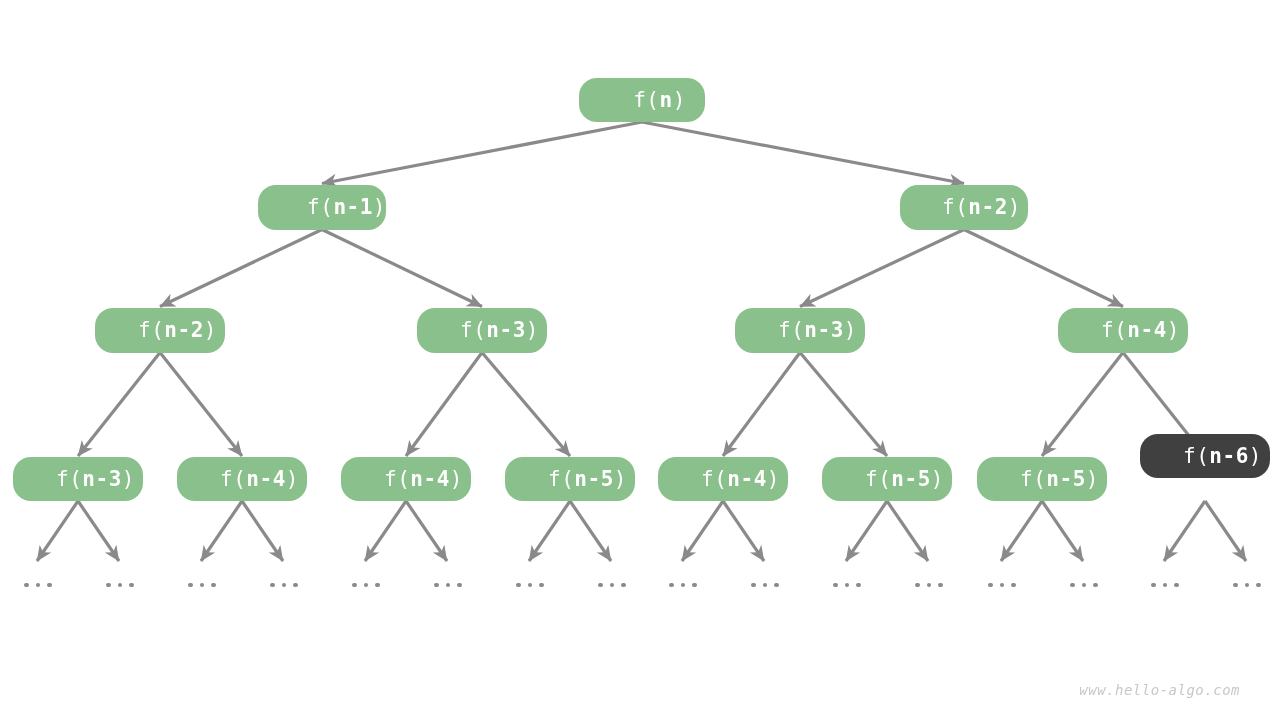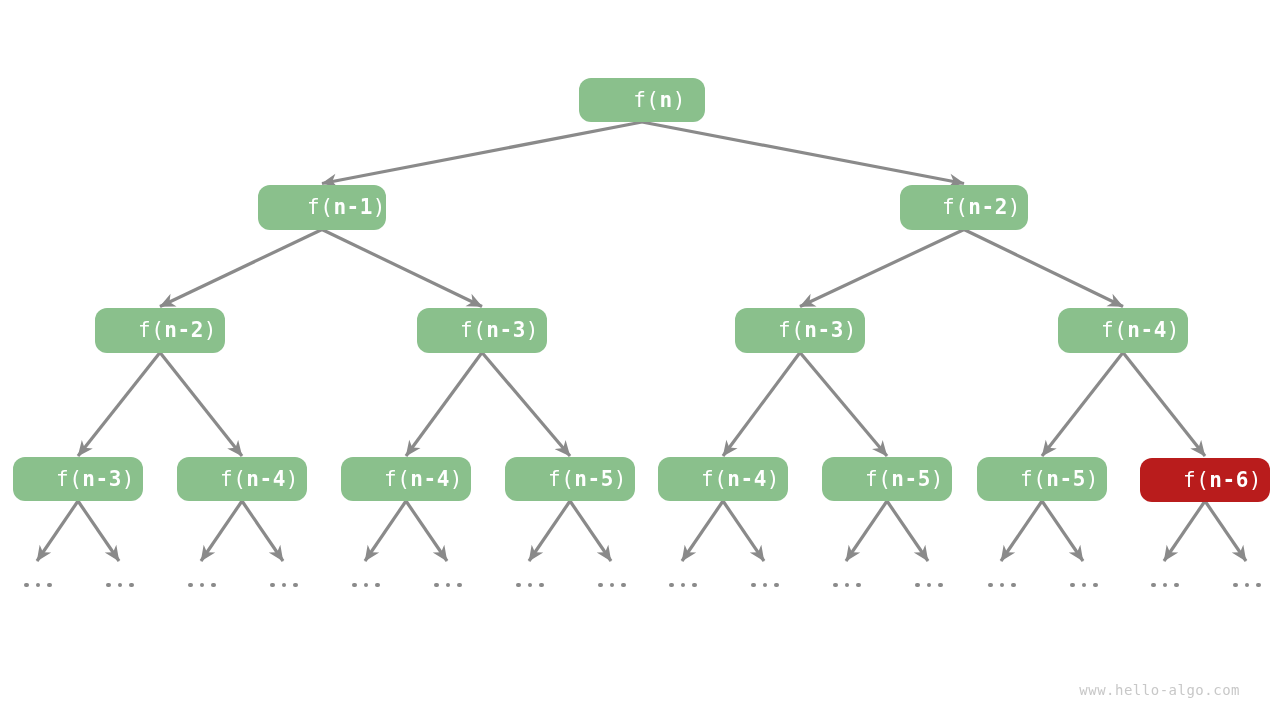--- a/index.html
+++ b/index.html
@@ -20,21 +20,21 @@
     left: 0;
     top: 0;
     width: 1280px;
     height: 720px;
   }
   .node {
     position: absolute;
     display: flex;
     align-items: center;
     justify-content: center;
-    border-radius: 12px;
+    border-radius: 18px;
     color: #ffffff;
     font-size: 21px;
     line-height: 1;
     letter-spacing: 0.5px;
     white-space: nowrap;
     box-sizing: border-box;
     padding-left: 35px;
   }
   .node b { font-weight: bold; }
   .ellipsis {
@@ -138,21 +138,21 @@
       </div>
       <div class="node" style="left: 658px; top: 457px; width: 130px; height: 44px; background: rgb(138, 192, 140); color: rgb(255, 255, 255);">
         <span>f(<b>n-4</b>)</span>
       </div>
       <div class="node" style="left: 822px; top: 457px; width: 130px; height: 44px; background: rgb(138, 192, 140); color: rgb(255, 255, 255);">
         <span>f(<b>n-5</b>)</span>
       </div>
       <div class="node" style="left: 977px; top: 457px; width: 130px; height: 44px; background: rgb(138, 192, 140); color: rgb(255, 255, 255);">
         <span>f(<b>n-5</b>)</span>
       </div>
-      <div class="node" style="left: 1140px; top: 458px; width: 130px; height: 44px; background: #b91c1c; color: rgb(255, 255, 255);">
+      <div class="node" style="left: 1140px; top: 434px; width: 130px; height: 44px; background: #404040; color: rgb(255, 255, 255);">
         <span>f(<b>n-6</b>)</span>
       </div>
       <div class="ellipsis" style="left: 24px; top: 582.5px;">
         <span class="dot" style="background: rgb(138, 138, 138);"></span>
         <span class="dot" style="background: rgb(138, 138, 138);"></span>
         <span class="dot" style="background: rgb(138, 138, 138);"></span>
       </div>
       <div class="ellipsis" style="left: 106px; top: 582.5px;">
         <span class="dot" style="background: rgb(138, 138, 138);"></span>
         <span class="dot" style="background: rgb(138, 138, 138);"></span>
@@ -223,14 +223,14 @@
         <span class="dot" style="background: rgb(138, 138, 138);"></span>
         <span class="dot" style="background: rgb(138, 138, 138);"></span>
       </div>
       <div class="ellipsis" style="left: 1233px; top: 582.5px;">
         <span class="dot" style="background: rgb(138, 138, 138);"></span>
         <span class="dot" style="background: rgb(138, 138, 138);"></span>
         <span class="dot" style="background: rgb(138, 138, 138);"></span>
       </div>
     </div>
 
-  <div id="watermark" style="color: rgb(200, 200, 200);">www.hello-algo.com</div>
+  <div id="watermark" style="color: rgb(200, 200, 200); font-style: italic;">www.hello-algo.com</div>
 </div>
 
 </body></html>

